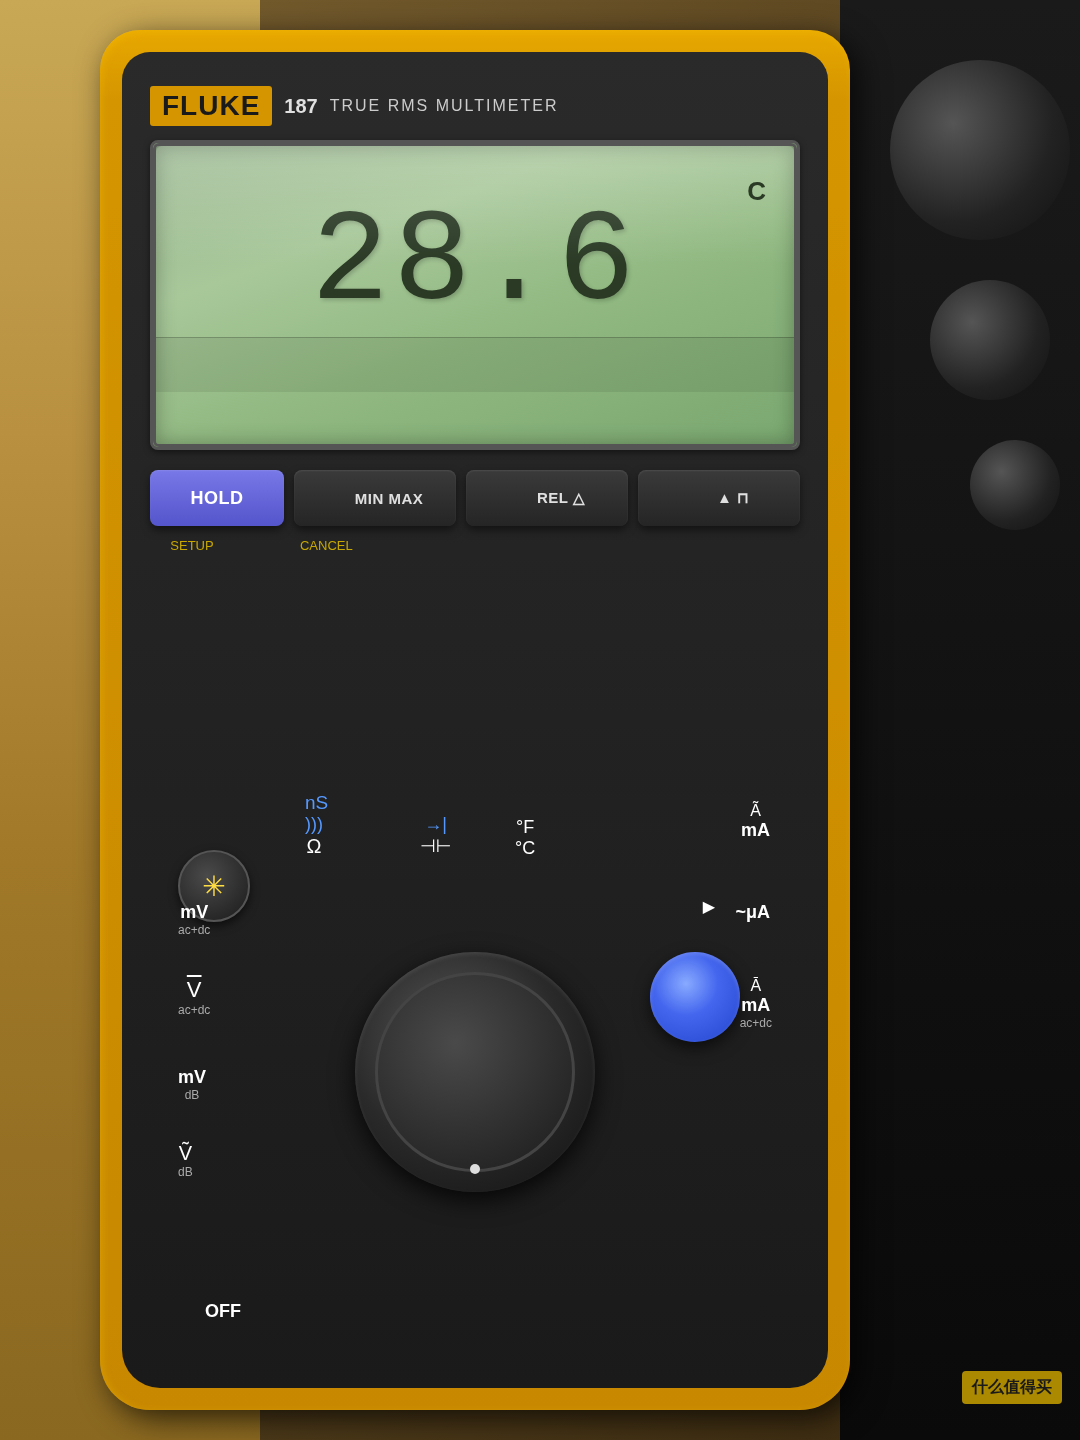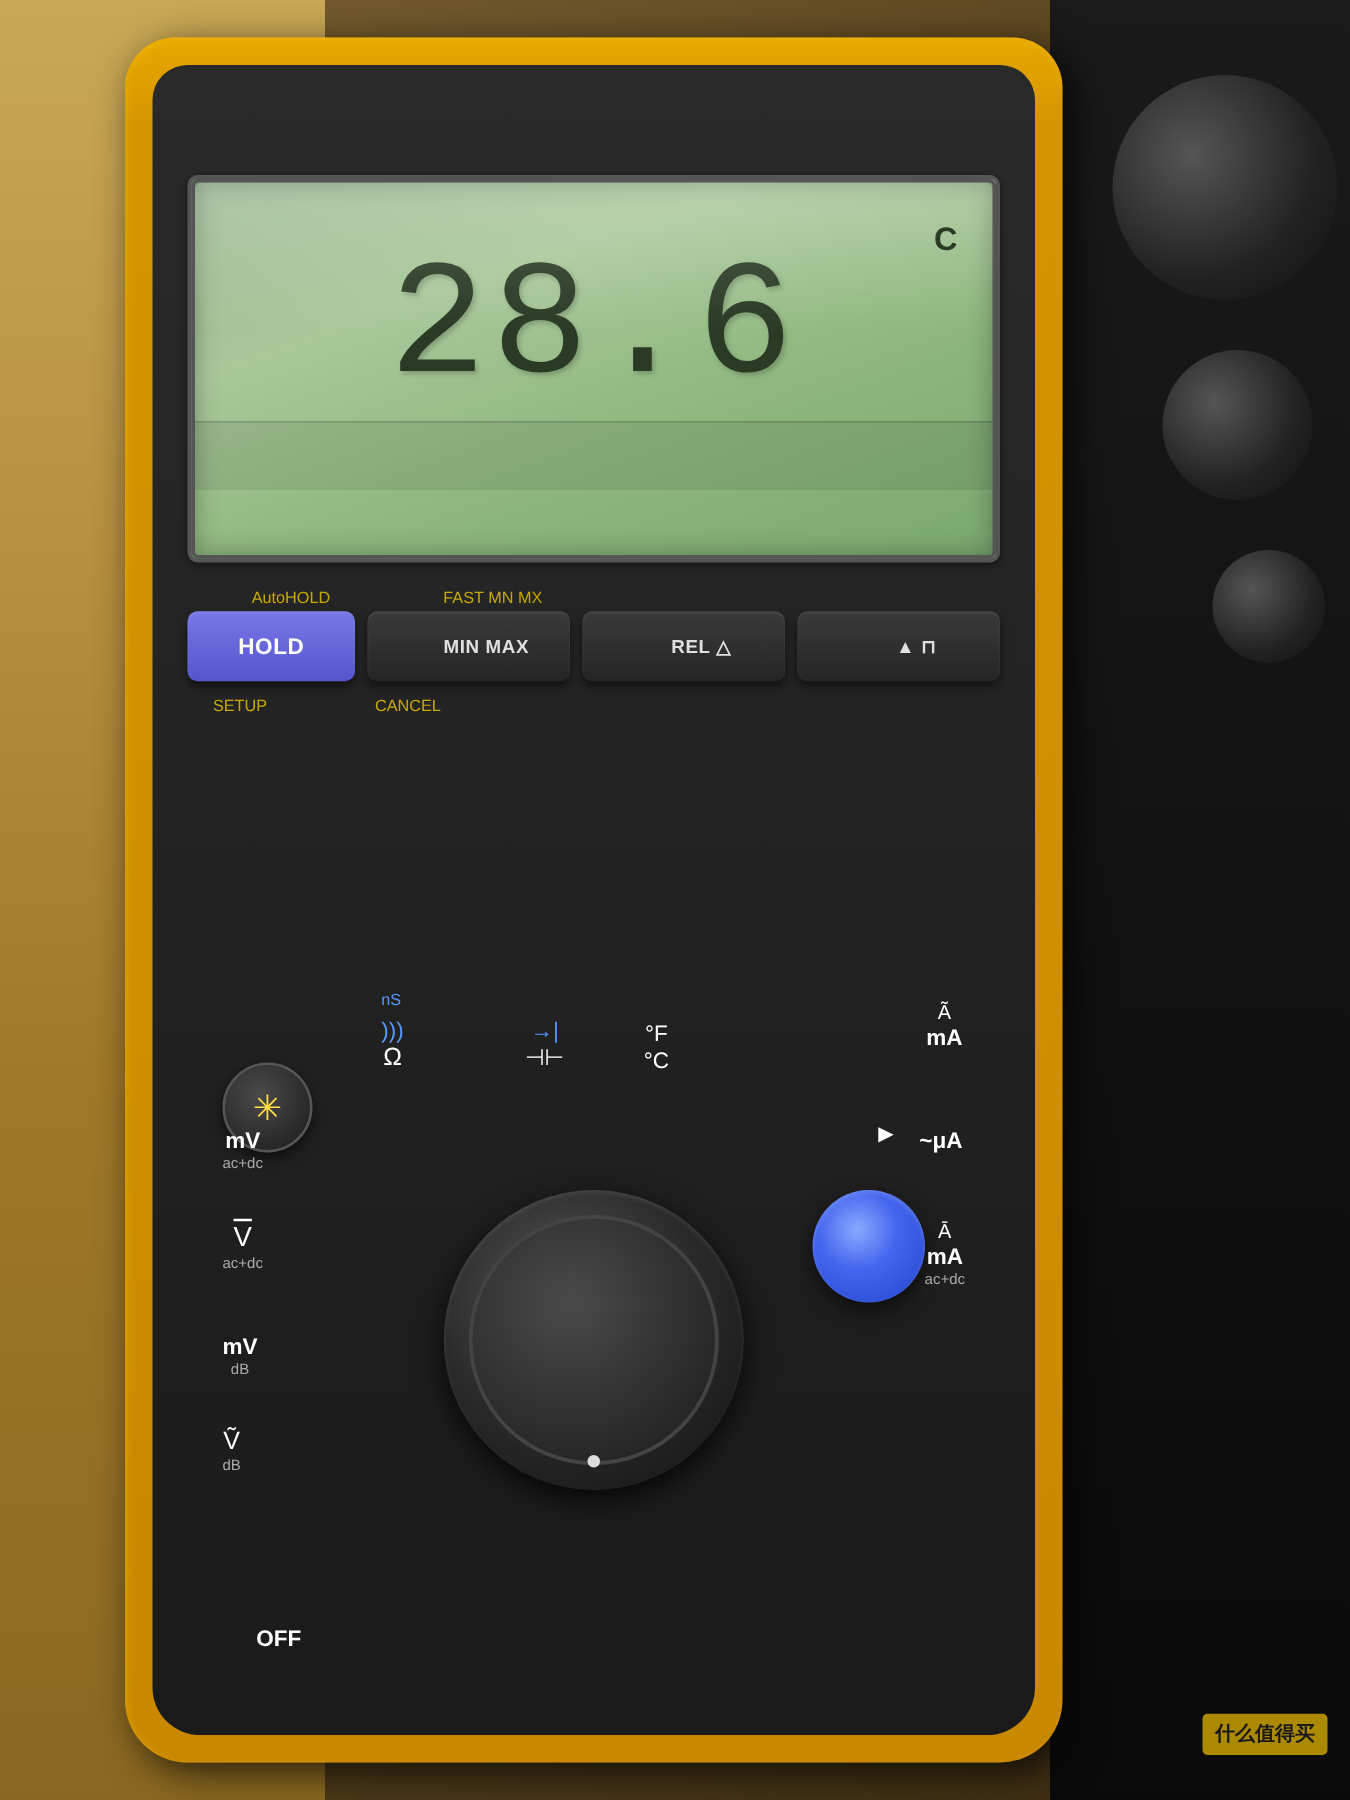--- a/index.html
+++ b/index.html
@@ -350,38 +350,37 @@
 
   <div class="right-equipment">
     <div class="equipment-circle" style="width:180px;height:180px;top:60px;right:10px;"></div>
     <div class="equipment-circle" style="width:120px;height:120px;top:280px;right:30px;"></div>
     <div class="equipment-circle" style="width:90px;height:90px;top:440px;right:20px;"></div>
   </div>
 
   <div class="multimeter">
     <div class="meter-inner">
 
+      <div class="brand-bar">
+        <div class="fluke-logo">FLUKE</div>
+        <span style="color:#e0e0e0;font-size:20px;font-weight:bold;">187</span>
+        <span style="color:#cccccc;font-size:16px;letter-spacing:2px;">TRUE RMS MULTIMETER</span>
+      </div>
 
       <div class="lcd-display">
         <div class="lcd-inner">
           <div class="lcd-glare"></div>
           <div class="lcd-unit">C</div>
           <div class="lcd-main-reading">28.6</div>
           <div class="lcd-secondary"></div>
         </div>
       </div>
 
       <div class="buttons-area">
 
-        <div class="labels-row1">
-          <span class="lbl">AutoHOLD</span>
-          <span class="lbl">FAST MN MX</span>
-          <span class="lbl"></span>
-          <span class="lbl"></span>
-        </div>
 
         <div class="button-row">
           <button class="btn btn-hold">HOLD</button>
           <button class="btn btn-dark">MIN MAX</button>
           <button class="btn btn-dark">REL △</button>
           <button class="btn btn-dark">▲ ⊓</button>
         </div>
 
         <div class="labels-row1">
           <span class="lbl" style="max-width:80px;flex:0 0 80px;">SETUP</span>
@@ -393,21 +392,21 @@
       </div>
 
       <div class="knob-area">
         <div class="measurement-labels">
 
           <div class="backlight-btn">
             <span class="sun-icon">✳</span>
           </div>
 
           <div style="position:absolute;left:155px;top:10px;text-align:center;">
-            <div style="color:#5599ff;font-size:13px;">nS</div>
+            <div style="color:#5599ff;font-size:19px;">nS</div>
           </div>
           <div style="position:absolute;left:155px;top:32px;text-align:center;">
             <div style="color:#5599ff;font-size:18px;">))) </div>
             <div style="color:#ffffff;font-size:20px;">Ω</div>
           </div>
 
           <div style="position:absolute;left:270px;top:32px;text-align:center;">
             <div style="color:#5599ff;font-size:18px;">→|</div>
             <div style="color:#ffffff;font-size:18px;">⊣⊢</div>
           </div>

